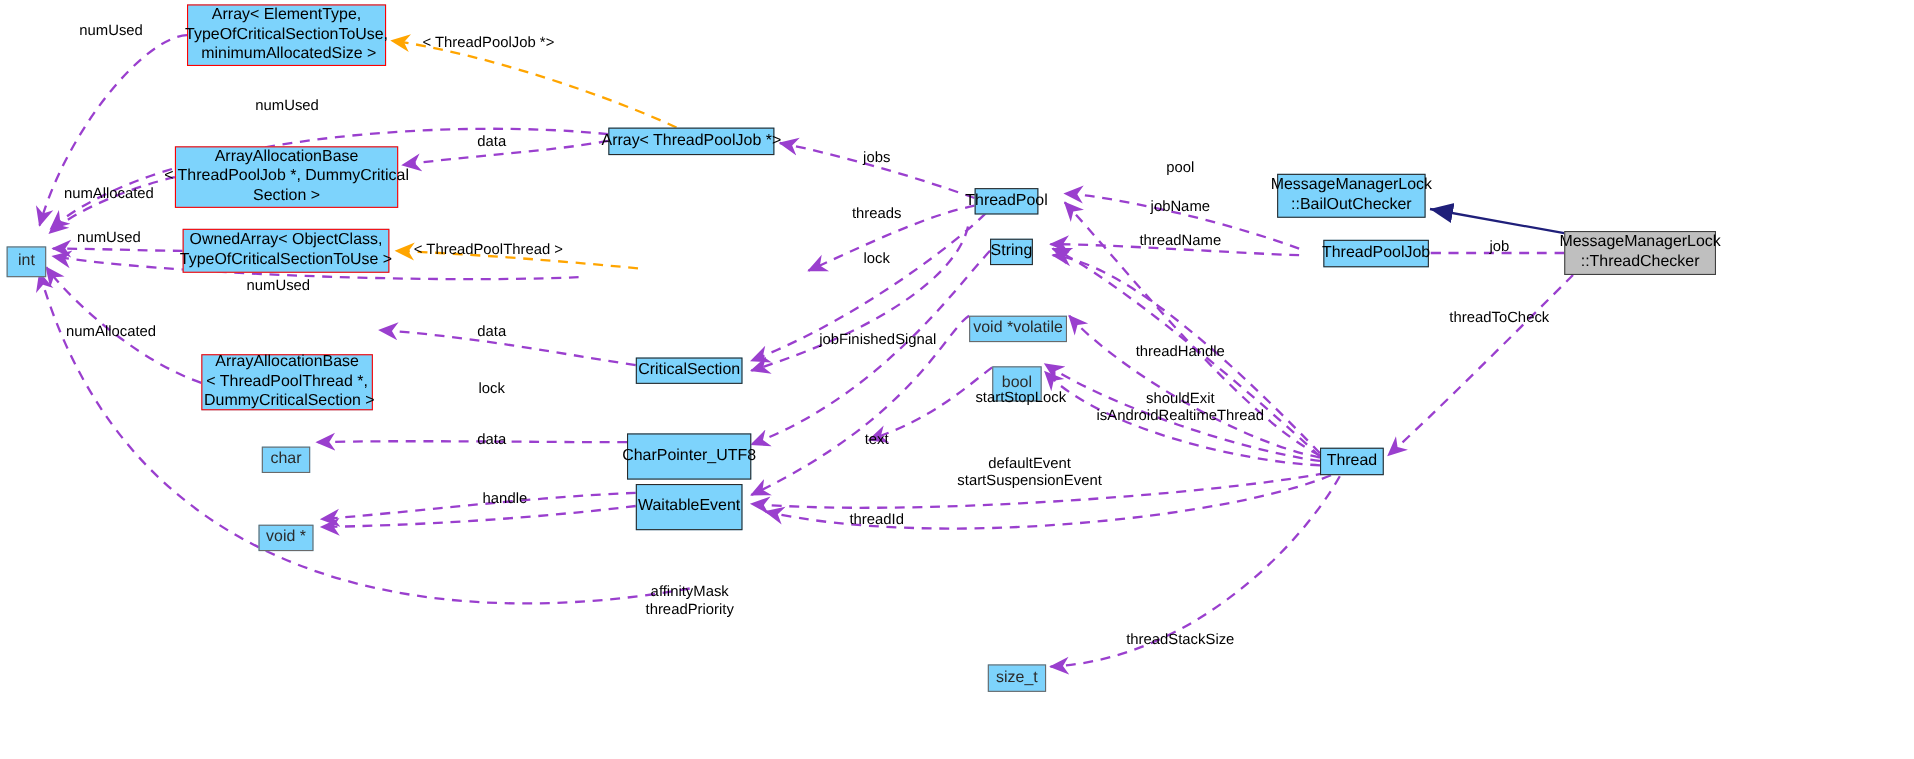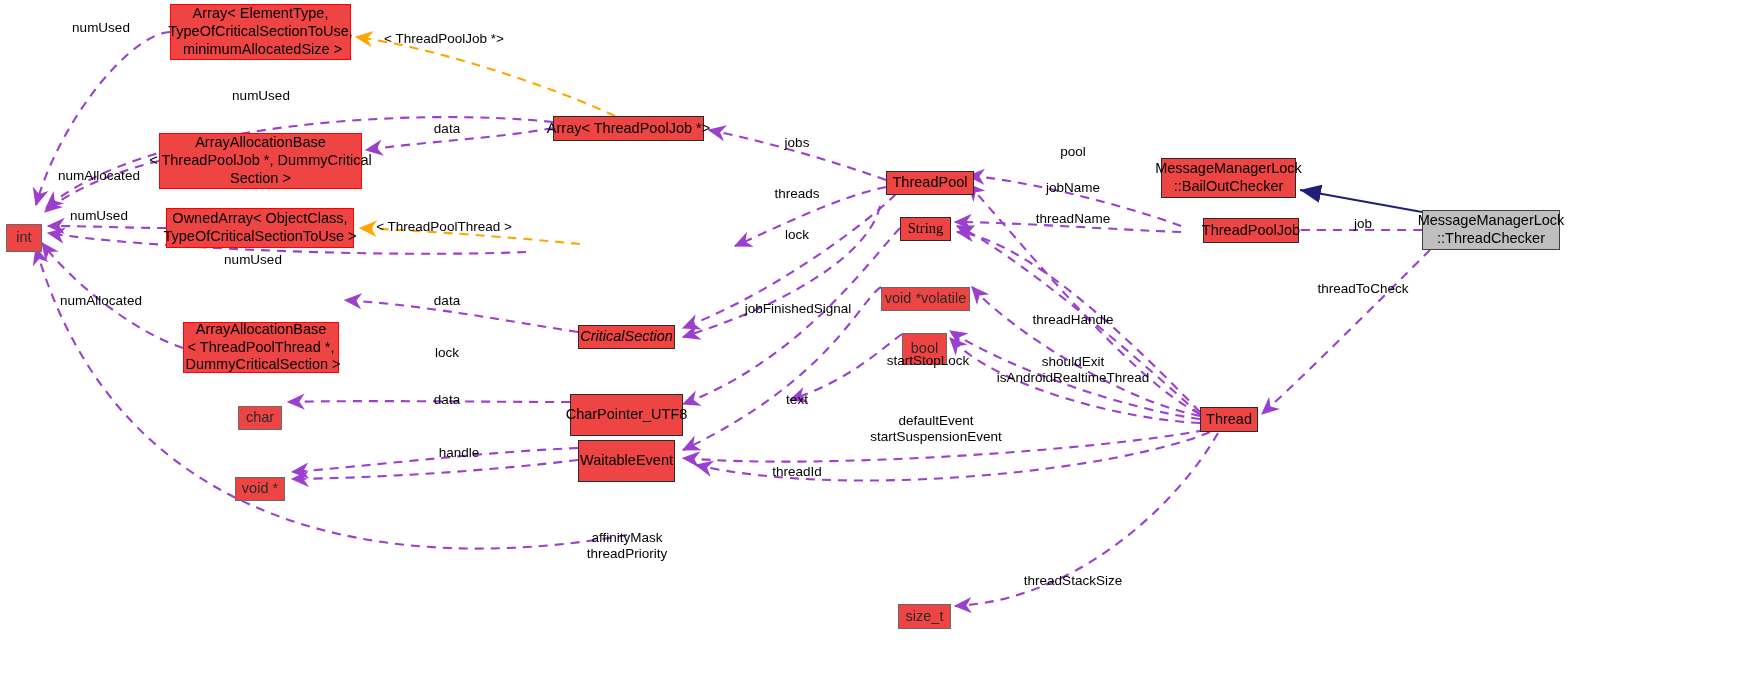--- a/index.html
+++ b/index.html
@@ -23,21 +23,21 @@
     height: 690px;
     pointer-events: none;
   }
   .node {
     position: absolute;
     box-sizing: border-box;
     display: flex;
     align-items: center;
     justify-content: center;
     text-align: center;
-    background: #ef4444;
+    background: #7dd3fc;
     font-size: 14.5px;
     line-height: 1.22;
     color: #000000;
     white-space: pre;
     padding: 2px 6px;
   }
   .node.black  { border: 1.3px solid #2a2a2a; }
   .node.red    { border: 1.6px solid #ff0000; }
   .node.grey   { border: 1.3px solid #6a6a6a; color:#2b2b2b;margin-top:12px; }
   .node.filled { background: #bfbfbf; border: 1.3px solid #404040; }
@@ -122,25 +122,25 @@
 &lt; ThreadPoolJob *, DummyCritical
 Section &gt;</div>
   <div class="node red" style="left:166px;top:208px;width:188px;height:40px;">OwnedArray&lt; ObjectClass,
 TypeOfCriticalSectionToUse &gt;</div>
   <div class="node red" style="left:183px;top:322px;width:156px;height:51px;">ArrayAllocationBase
 &lt; ThreadPoolThread *,
  DummyCriticalSection &gt;</div>
   <div class="node grey" style="left:238px;top:394px;width:44px;height:24px;">char</div>
   <div class="node grey" style="left:235px;top:465px;width:50px;height:24px;">void *</div>
   <div class="node black" style="left:553px;top:116px;width:151px;height:25px;">Array&lt; ThreadPoolJob *&gt;</div>
-  <div class="node black" style="left:578px;top:325px;width:97px;height:24px;font-style:italic;">CriticalSection</div>
+  <div class="node black" style="left:578px;top:325px;width:97px;height:24px;">CriticalSection</div>
   <div class="node black" style="left:570px;top:394px;width:113px;height:42px;">CharPointer_UTF8</div>
   <div class="node black" style="left:578px;top:440px;width:97px;height:42px;">WaitableEvent</div>
-  <div class="node black" style="left:886px;top:171px;width:88px;height:24px;">ThreadPool</div>
-  <div class="node black" style="left:900px;top:217px;width:51px;height:24px;font-family:Liberation Serif, serif;">String</div>
+  <div class="node black" style="left:886px;top:171px;width:58px;height:24px;">ThreadPool</div>
+  <div class="node black" style="left:900px;top:217px;width:39px;height:24px;">String</div>
   <div class="node grey" style="left:881px;top:275px;width:89px;height:24px;">void *volatile</div>
   <div class="node grey" style="left:902px;top:321px;width:45px;height:32px;">bool</div>
   <div class="node grey" style="left:898px;top:592px;width:53px;height:25px;">size_t</div>
   <div class="node black" style="left:1200px;top:407px;width:58px;height:25px;">Thread</div>
   <div class="node black" style="left:1161px;top:158px;width:135px;height:40px;">MessageManagerLock
 ::BailOutChecker</div>
   <div class="node black" style="left:1181px;top:218px;width:96px;height:25px;margin-left:22px;">ThreadPoolJob</div>
   <div class="node filled" style="left:1422px;top:210px;width:138px;height:40px;">MessageManagerLock
 ::ThreadChecker</div>
 

